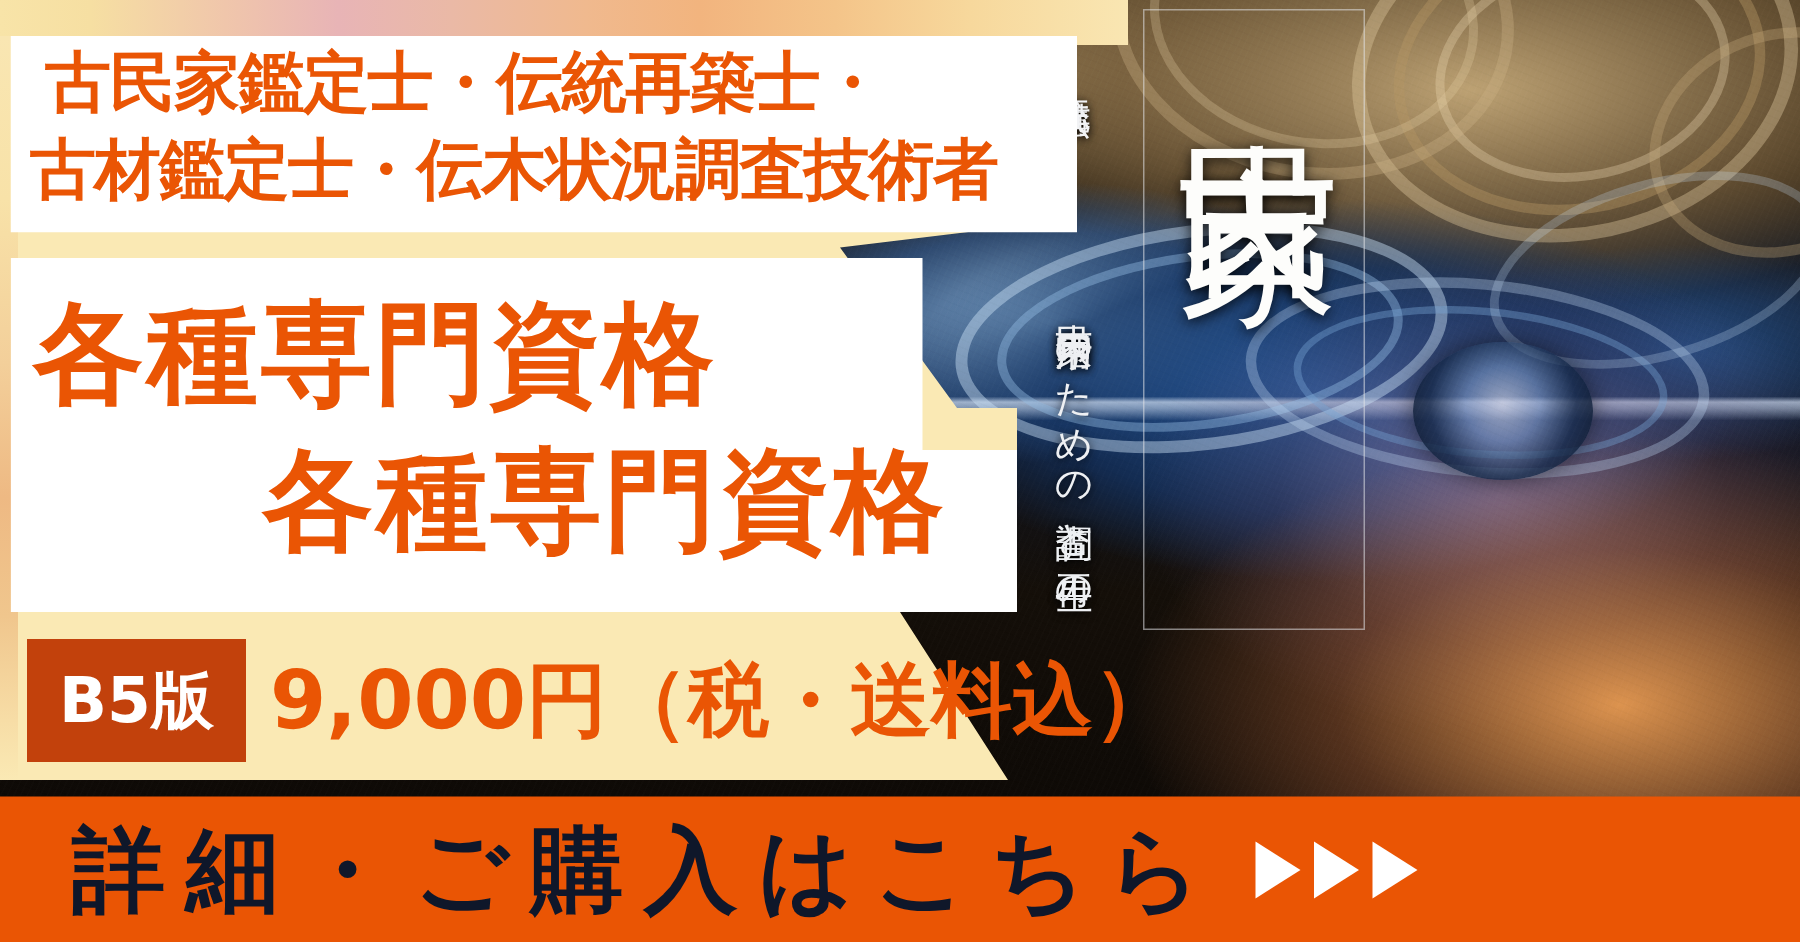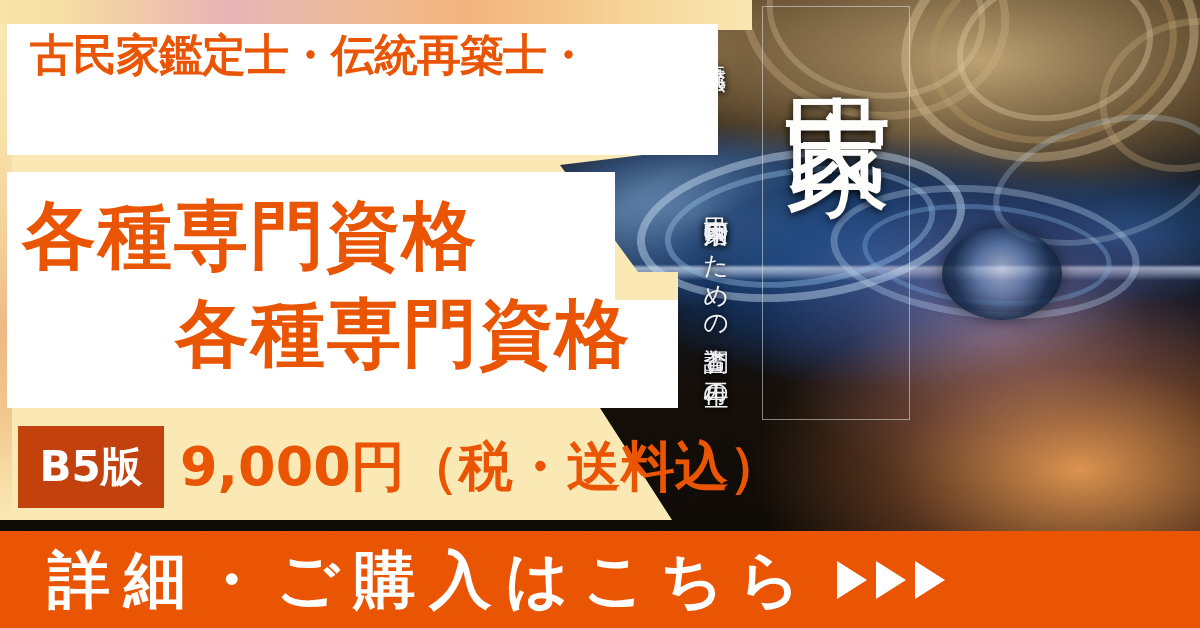--- a/index.html
+++ b/index.html
@@ -181,21 +181,21 @@
   }
 
   
   .cta {
     position:absolute; left:0; top:531px; width:1200px; height:97px;
     background:#ea5504;
     display:flex; align-items:center;
   }
   .cta-text {
     margin-left:48px;
-    color:#ffffff;
+    color:#0f172a;
     font-family:Liberation Sans, sans-serif;
     font-weight:700;
     font-size:62px;
     letter-spacing:14px;
     white-space:nowrap;
   }
   .arrows {
     margin-left:22px; display:flex; align-items:center; gap:9px;
   }
   .arrows .tri {
@@ -230,20 +230,21 @@
   <div class="cover-title">古民家</div>
   <div class="cover-sub">伝統構法</div>
   <div class="cover-sub2">古民家活用のための調査と再生の</div>
 
   <div class="cream"></div>
   <div class="topgrad"></div>
   <div class="leftgrad"></div>
 
   <div class="wbox1"></div>
   <div class="hl hl1">古民家鑑定士・伝統再築士・</div>
+  <div class="hl hl2">古材鑑定士・伝木状況調査技術者</div>
 
   <div class="wbox2"></div>
   <div class="big big1">各種専門資格</div>
   <div class="big big2">各種専門資格</div>
 
   <div class="badge">
     <span>B5版</span>
   </div>
   <div class="price">9,000円（税・送料込）</div>
 

